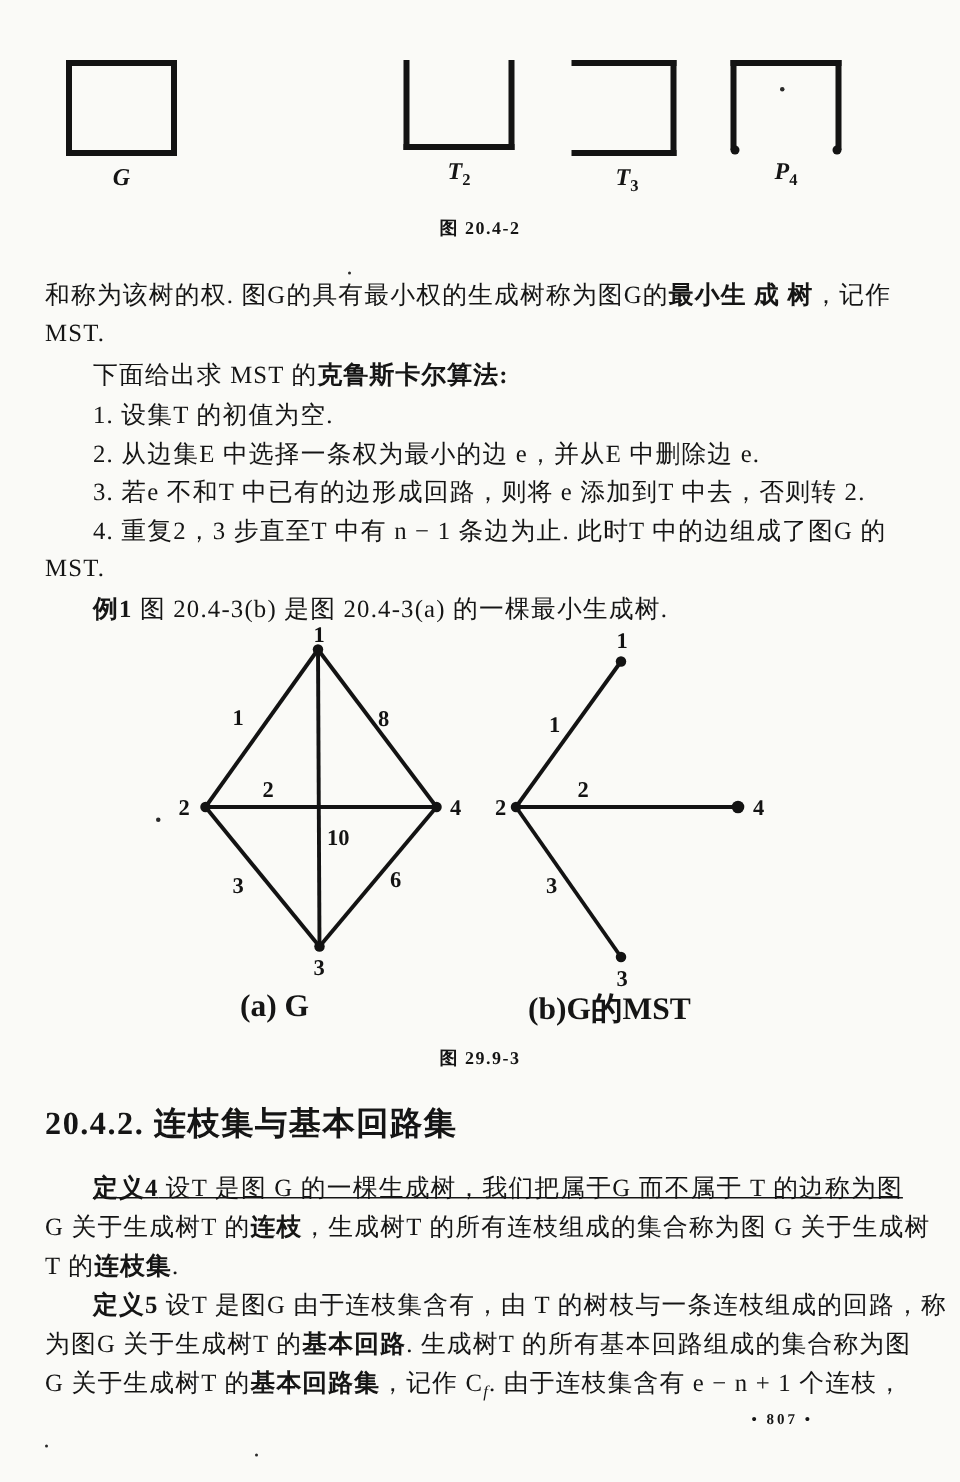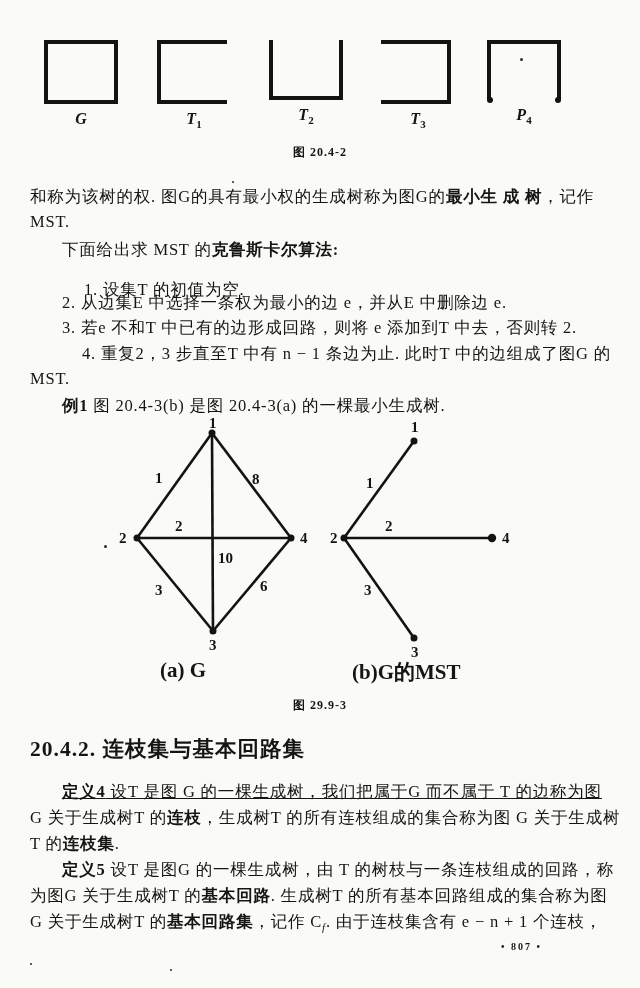--- a/index.html
+++ b/index.html
@@ -55,46 +55,42 @@
 </style>
 </head>
 <body>
 
 <div class="page">
 
   <div class="sqfig" style="left:44px;">
     <div class="sq sq-g"></div>
     <div class="sq-label"><span>G</span></div>
   </div>
-  <div class="sqfig" style="left:157px;">
-    <div class="sq sq-t1"></div>
-    <div class="sq-label"><span>T</span><sub>1</sub></div>
-  </div>
   <div class="sqfig" style="left:269px;">
     <div class="sq sq-t2"></div>
     <div class="sq-label"><span>T</span><sub>2</sub></div>
   </div>
   <div class="sqfig" style="left:381px;">
     <div class="sq sq-t3"></div>
     <div class="sq-label"><span>T</span><sub>3</sub></div>
   </div>
   <div class="sqfig" style="left:487px;">
     <div class="sq sq-p4"></div>
     <div class="sq-label"><span>P</span><sub>4</sub></div>
   </div>
 
   <div class="caption" style="top:144px;">图  20.4-2</div>
 
   <div class="line flush" style="top:186px;"><span>和称为该树的权.  图G的具有最小权的生成树称为图G的</span><span class="bd">最小生 成 树</span><span>，记作</span></div>
   <div class="line flush" style="top:212px;">MST.</div>
   <div class="line ind" style="top:239px;"><span>下面给出求 MST 的</span><span class="bd">克鲁斯卡尔算法:</span></div>
-  <div class="line ind" style="top:279px;margin-left:22px;">1. 设集T 的初值为空.</div>
+  <div class="line ind" style="top:266px;">1. 设集T 的初值为空.</div>
   <div class="line ind" style="top:292px;">2. 从边集E 中选择一条权为最小的边 e，并从E 中删除边 e.</div>
   <div class="line ind" style="top:317px;">3. 若e 不和T 中已有的边形成回路，则将 e 添加到T 中去，否则转 2.</div>
-  <div class="line ind" style="top:343px;margin-left:20px;">4. 重复2，3 步直至T 中有 n − 1 条边为止. 此时T 中的边组成了图G 的</div>
+  <div class="line ind" style="top:343px;">4. 重复2，3 步直至T 中有 n − 1 条边为止. 此时T 中的边组成了图G 的</div>
   <div class="line flush" style="top:369px;">MST.</div>
   <div class="line ind" style="top:395px;"><span class="bd">例1</span><span>  图 20.4-3(b) 是图 20.4-3(a) 的一棵最小生成树.</span></div>
 
   <svg class="graph-svg" style="left:95px; top:418px;" width="230" height="250" viewBox="0 0 230 250">
     <line class="edge" x1="117" y1="15" x2="42" y2="120"></line>
     <line class="edge" x1="117" y1="15" x2="196" y2="120"></line>
     <line class="edge" x1="42" y1="120" x2="196" y2="120"></line>
     <line class="edge" x1="117" y1="15" x2="118" y2="213"></line>
     <line class="edge" x1="42" y1="120" x2="118" y2="213"></line>
     <line class="edge" x1="196" y1="120" x2="118" y2="213"></line>
@@ -135,21 +131,21 @@
   <div class="glabel" style="left:352px; top:658px;">(b)G的MST</div>
 
   <div class="caption" style="top:697px;">图  29.9-3</div>
 
   <div class="heading">20.4.2. 连枝集与基本回路集</div>
 
   <div class="line ind" style="top:781px;text-decoration:underline;"><span class="bd">定义4</span><span>  设T 是图 G 的一棵生成树，我们把属于G 而不属于 T 的边称为图</span></div>
   <div class="line flush" style="top:807px;"><span>G 关于生成树T 的</span><span class="bd">连枝</span><span>，生成树T 的所有连枝组成的集合称为图 G 关于生成树</span></div>
   <div class="line flush" style="top:833px;text-align:right;"><span>T 的</span><span class="bd">连枝集</span><span>.</span></div>
 
-  <div class="line ind" style="top:859px;"><span class="bd">定义5</span><span>  设T 是图G 的一棵生成树，由 T 的树枝与一条连枝组成的回路，称</span></div>
+  <div class="line ind" style="top:859px;"><span class="bd">定义5</span><span>  设T 是图G 由于连枝集含有，由 T 的树枝与一条连枝组成的回路，称</span></div>
   <div class="line flush" style="top:885px;text-align:right;"><span>为图G 关于生成树T 的</span><span class="bd">基本回路</span><span>.  生成树T 的所有基本回路组成的集合称为图</span></div>
   <div class="line flush" style="top:911px;"><span>G 关于生成树T 的</span><span class="bd">基本回路集</span><span>，记作 C</span><sub class="cf">f</sub><span>.  由于连枝集含有 e − n + 1 个连枝，</span></div>
 
   <div class="page-number">• 807 •</div>
 
   <div class="speck" style="left:520px; top:58px; width:3px; height:3px;"></div>
   <div class="speck" style="left:232px; top:181px; width:2px; height:2px;"></div>
   <div class="speck" style="left:104px; top:545px; width:3px; height:3px;"></div>
   <div class="speck" style="left:30px; top:963px; width:2px; height:2px;"></div>
   <div class="speck" style="left:170px; top:969px; width:2px; height:2px;"></div>

